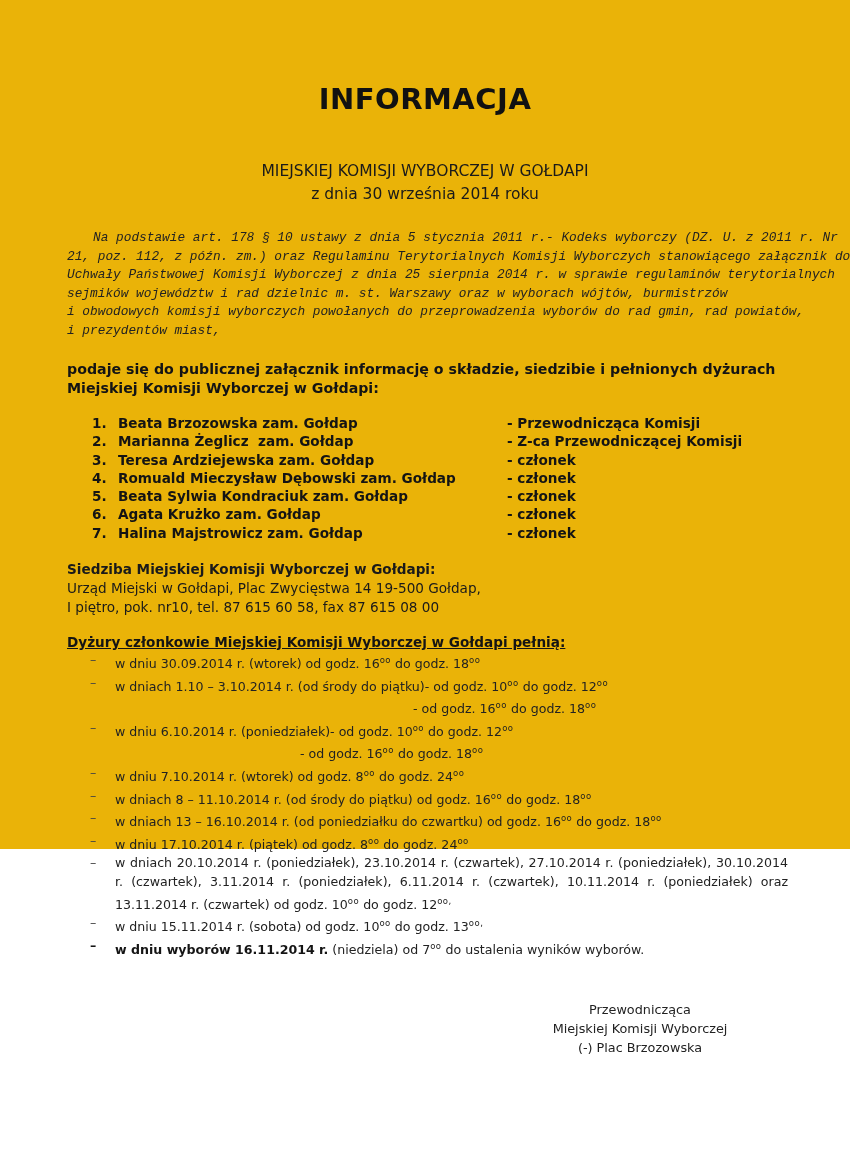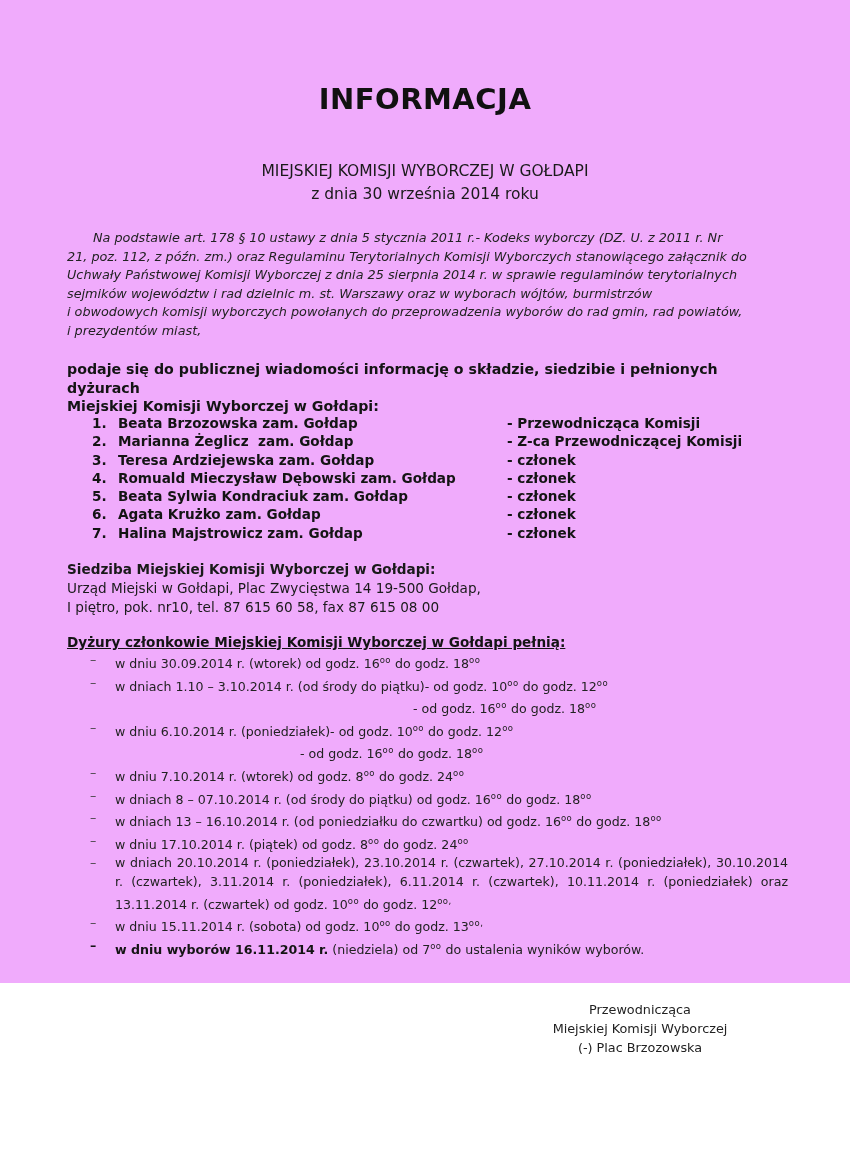--- a/index.html
+++ b/index.html
@@ -1,38 +1,38 @@
 <!DOCTYPE html>
 <html><head>
   <meta charset="utf-8">
   <style>
     html, body { margin: 0; padding: 0; background: #ffffff; }
     body {
       width: 850px; height: 1169px; position: relative; overflow: hidden;
       font-family: "DejaVu Sans", sans-serif; color: #1a1a1a;
     }
-    .page { position: absolute; left: 0; top: 0; width: 850px; height: 983px; background: #f0abfc; }
+    .page { position: absolute; left: 0; top: 0; width: 850px; height: 849px; background: #eab308; }
     .title {
       position: absolute; top: 82px; left: 0; width: 850px; text-align: center;
       font-family: "DejaVu Sans", sans-serif; font-weight: bold; font-size: 29px; letter-spacing: 0.5px;
       color: #111;
     }
     .subtitle {
       position: absolute; top: 162px; left: 0; width: 850px; text-align: center;
       font-weight: normal; font-size: 15.5px; color: #1a1a1a;
     }
     .date {
       position: absolute; top: 185px; left: 0; width: 850px; text-align: center;
       font-size: 15.5px; color: #1a1a1a;
     }
     .preamble {
       position: absolute; top: 229px; left: 67px; width: 720px;
       font-style: italic; font-size: 12.8px; line-height: 18.6px; color: #222;
     }
-    .preamble .line { white-space: nowrap; }
+    .preamble .line { white-space: nowrap; font-family: Liberation Mono, monospace; }
     .announce {
       position: absolute; top: 360px; left: 67px; width: 720px;
       font-weight: bold; font-size: 14.2px; line-height: 18.5px; color: #141414;
     }
     .members {
       position: absolute; top: 415px; left: 92px; width: 700px;
       font-weight: bold; font-size: 13.6px; color: #141414;
     }
     .member-row { position: relative; height: 18.3px; white-space: nowrap; }
     .member-num { position: absolute; left: 0; }
@@ -74,21 +74,21 @@
   <div class="preamble">
     <div class="line" style="padding-left:26px">Na podstawie art. 178 § 10 ustawy z dnia 5 stycznia 2011 r.- Kodeks wyborczy (DZ. U. z 2011 r. Nr</div>
     <div class="line">21, poz. 112, z późn. zm.) oraz Regulaminu Terytorialnych Komisji Wyborczych stanowiącego załącznik do</div>
     <div class="line">Uchwały Państwowej Komisji Wyborczej z dnia 25 sierpnia 2014 r. w sprawie regulaminów terytorialnych</div>
     <div class="line">sejmików województw i rad dzielnic m. st. Warszawy oraz w wyborach wójtów, burmistrzów</div>
     <div class="line">i obwodowych komisji wyborczych powołanych do przeprowadzenia wyborów do rad gmin, rad powiatów,</div>
     <div class="line">i prezydentów miast,</div>
   </div>
 
   <div class="announce">
-    <div>podaje się do publicznej wiadomości informację o składzie, siedzibie i pełnionych dyżurach</div>
+    <div>podaje się do publicznej załącznik informację o składzie, siedzibie i pełnionych dyżurach</div>
     <div>Miejskiej Komisji Wyborczej w Gołdapi:</div>
   </div>
 
   <div class="members">
     <div class="member-row">
       <span class="member-num">1.</span>
       <span class="member-name">Beata Brzozowska zam. Gołdap</span>
       <span class="member-role">- Przewodnicząca Komisji</span>
     </div>
     <div class="member-row">
@@ -145,21 +145,21 @@
       <span class="sched-dash">–</span>
       <span>w dniu 6.10.2014 r. (poniedziałek)- od godz. 10</span><sup>oo</sup><span> do godz. 12</span><sup>oo</sup>
       <div class="sched-cont" style="padding-left:185px"><span>- od godz. 16</span><sup>oo</sup><span> do godz. 18</span><sup>oo</sup></div>
     </div>
     <div class="sched-item">
       <span class="sched-dash">–</span>
       <span>w dniu 7.10.2014 r. (wtorek) od godz. 8</span><sup>oo</sup><span> do godz. 24</span><sup>oo</sup>
     </div>
     <div class="sched-item">
       <span class="sched-dash">–</span>
-      <span>w dniach 8 – 07.10.2014 r. (od środy do piątku) od godz. 16</span><sup>oo</sup><span> do godz. 18</span><sup>oo</sup>
+      <span>w dniach 8 – 11.10.2014 r. (od środy do piątku) od godz. 16</span><sup>oo</sup><span> do godz. 18</span><sup>oo</sup>
     </div>
     <div class="sched-item">
       <span class="sched-dash">–</span>
       <span>w dniach 13 – 16.10.2014 r. (od poniedziałku do czwartku) od godz. 16</span><sup>oo</sup><span> do godz. 18</span><sup>oo</sup>
     </div>
     <div class="sched-item">
       <span class="sched-dash">–</span>
       <span>w dniu 17.10.2014 r. (piątek) od godz. 8</span><sup>oo</sup><span> do godz. 24</span><sup>oo</sup>
     </div>
     <div class="sched-item justify">

